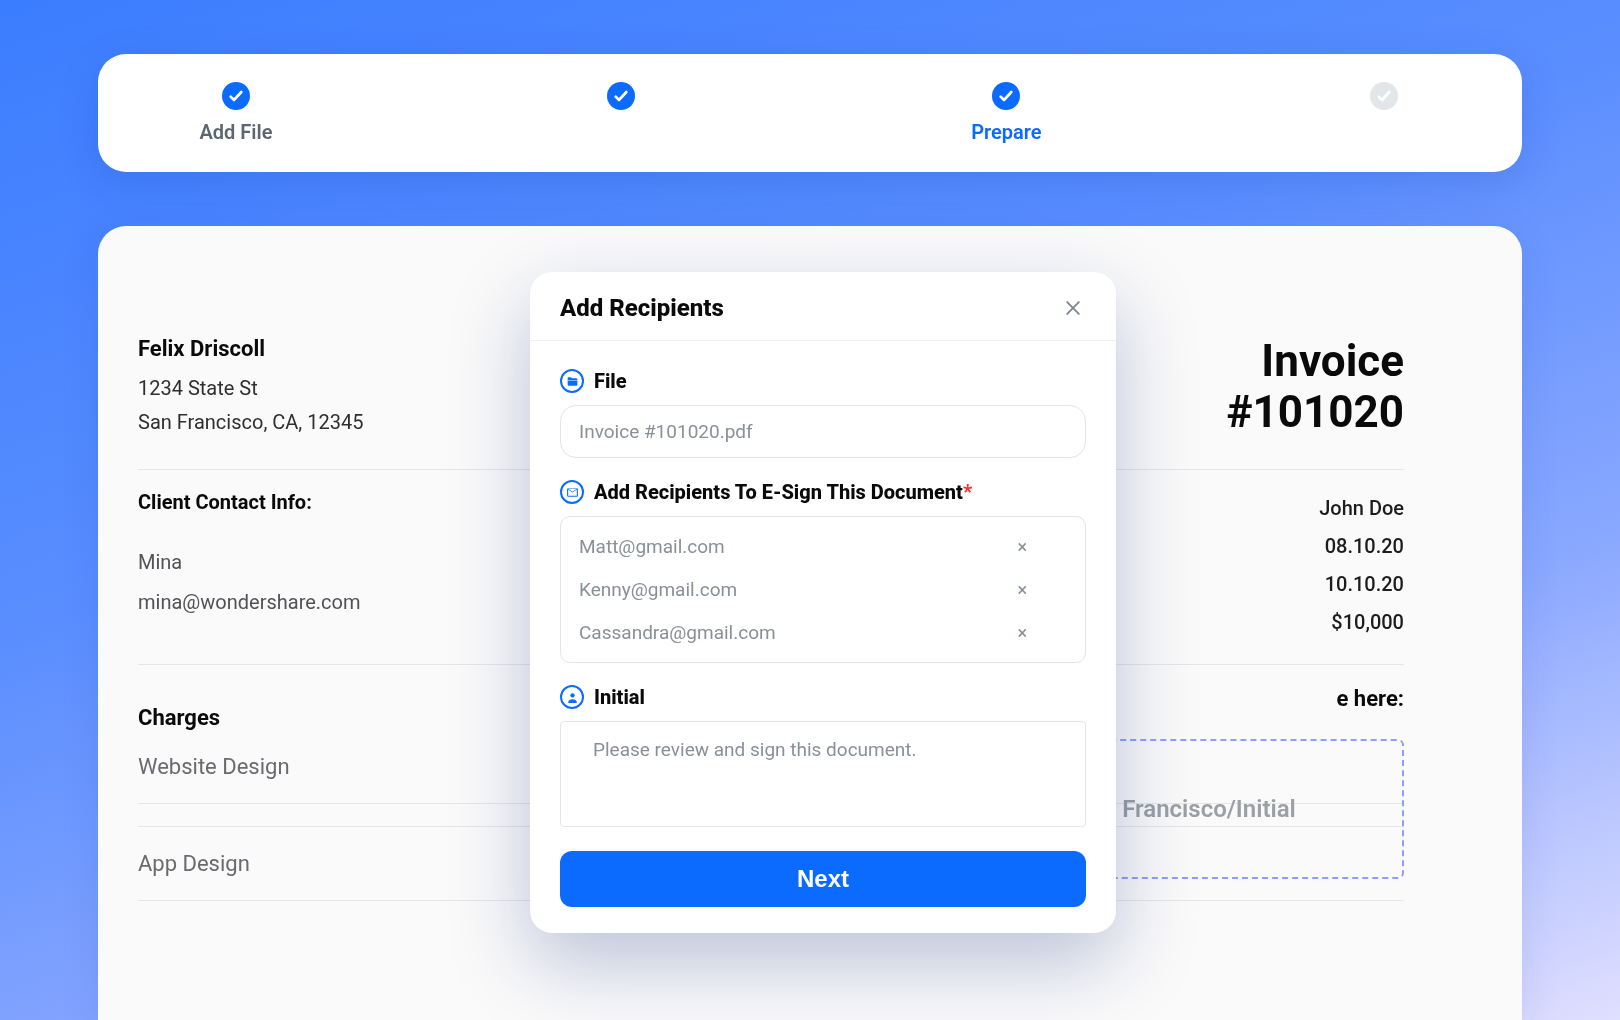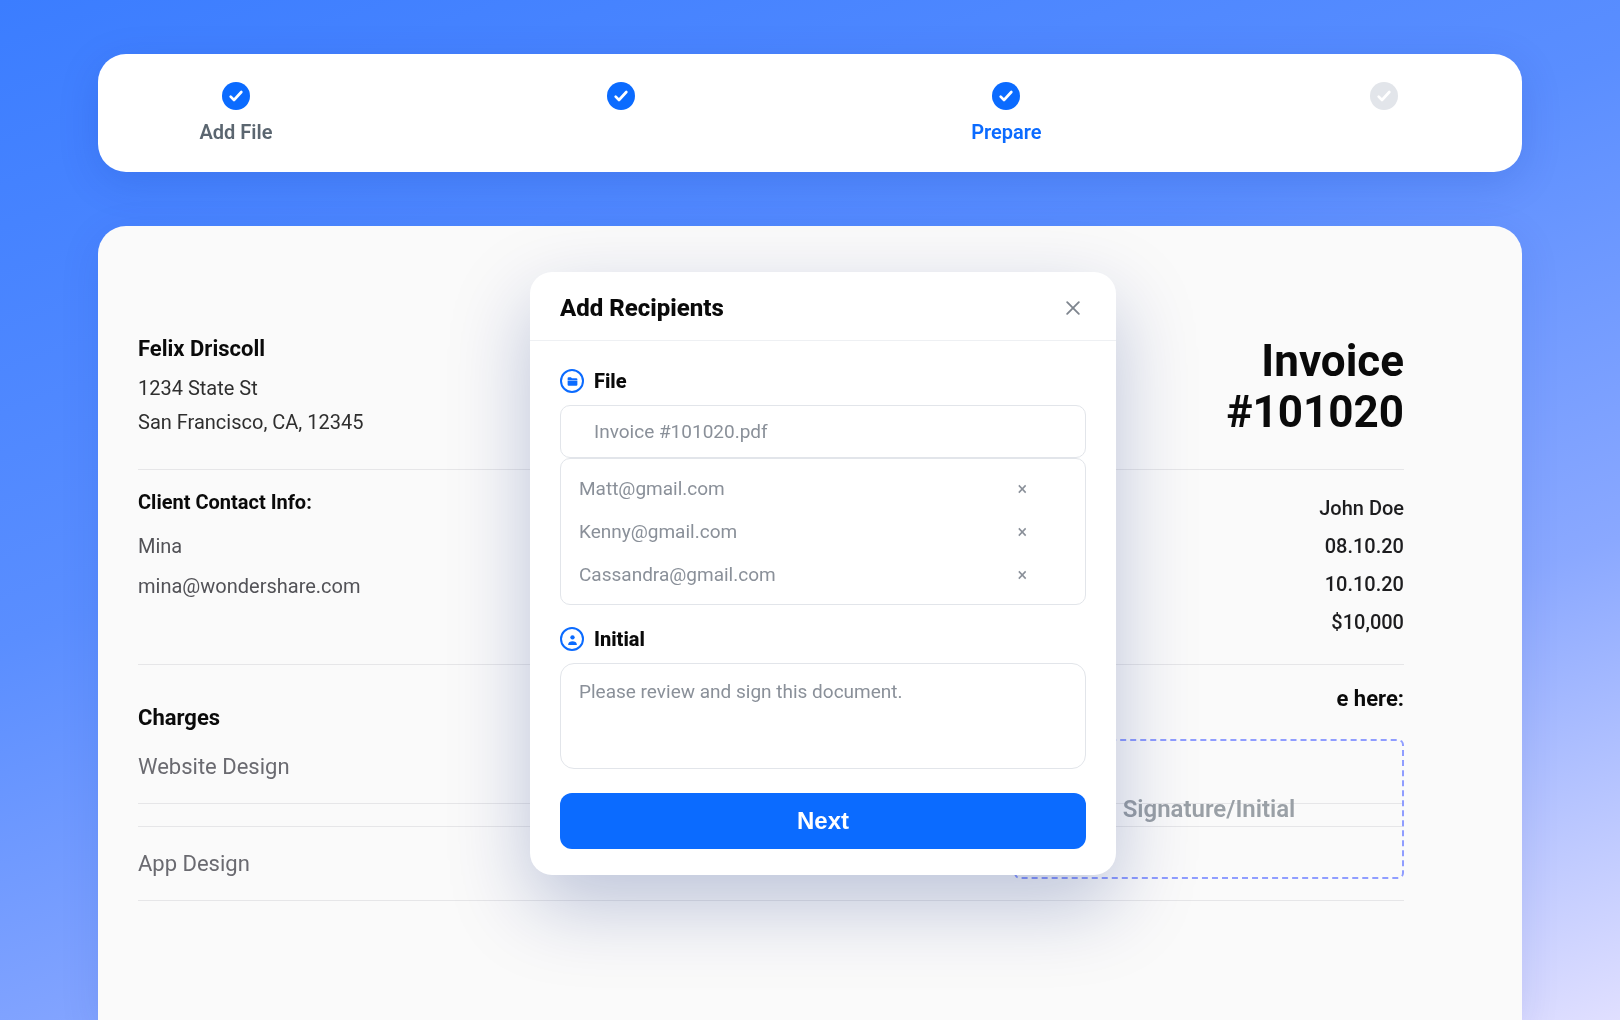--- a/index.html
+++ b/index.html
@@ -70,21 +70,21 @@
     justify-content: space-between;
   }
   .doc-left { width: 420px; }
   .doc-right { text-align: right; width: 420px; }
   .sender-name { font-size: 22px; font-weight: 700; color: #0a0a0a; margin-bottom: 10px; }
   .sender-line { font-size: 20px; color: #2f2f2f; line-height: 1.7; }
   .invoice-title { font-size: 44px; font-weight: 700; color: #0a0a0a; line-height: 1.15; }
 
   .hr { border: none; border-top: 1px solid #e6e6e8; margin: 30px 0 20px; }
 
-  .section-label { font-size: 20px; font-weight: 700; color: #0a0a0a; margin-bottom: 12px; }
+  .section-label { font-size: 20px; font-weight: 700; color: #0a0a0a; margin-bottom: 28px; }
   .info-line { font-size: 20px; color: #525257; line-height: 2.0; }
 
   .pair-row { display: flex; justify-content: space-between; align-items: baseline; }
   .pair-label { font-size: 20px; color: #525257; }
   .pair-val { font-size: 20px; color: #1d1d1f; font-weight: 500; }
 
   .charges { margin-top: 40px; }
   .charge-label { font-size: 22px; font-weight: 700; color: #0a0a0a; }
   .charge-row { font-size: 22px; color: #6a6a70; padding: 24px 0; border-bottom: 1px solid #e6e6e8; }
   .total-row { font-size: 24px; font-weight: 800; color: #0a0a0a; padding-top: 26px; }
@@ -136,22 +136,22 @@
     display:flex; align-items:center; justify-content:center;
     color:#0b6bff; flex-shrink:0;
   }
   .field-icon svg { width: 13px; height: 13px; }
   .field-label { font-size: 20px; font-weight: 800; color:#0a0a0a; }
   .req { color:#ff2d2d; font-weight:800; }
 
   .input-box {
     width: 100%;
     border: 1px solid #e2e5ea;
-    border-radius: 10px;
-    padding: 14px 33px;
+    border-radius: 16px;
+    padding: 14px 18px;
     font-size: 19px;
     color: #8a9099;
     background: #fff;
   }
   .recips {
     width: 100%;
     border: 1px solid #e2e5ea;
     border-radius: 10px;
     padding: 8px 18px;
     background:#fff;
@@ -159,22 +159,22 @@
   .recip-row {
     display:flex; align-items:center; justify-content:space-between;
     padding: 10px 0;
     font-size: 19px; color:#8a9099;
   }
   .recip-x { color:#8a9099; font-size: 18px; padding: 0 40px 0 0; cursor:pointer; }
 
   .msg-box {
     width: 100%;
     border: 1px solid #e2e5ea;
-    border-radius: 14px;
-    padding: 16px 18px;
+    border-radius: 4px;
+    padding: 16px 32px;
     font-size: 19px;
     color:#8a9099;
     min-height: 106px;
     background:#fff;
   }
 
   .next-btn {
     margin-top: 24px;
     width: 100%;
     height: 56px;
@@ -274,21 +274,21 @@
       <div class="charge-label">Charges</div>
       <div class="charge-row">Website Design</div>
       <div class="charge-row" style="border-top:1px solid #e6e6e8; margin-top:22px;">App Design</div>
     </div>
 
     <div class="sig-box-wrap">
       <div class="sig-title-row">
         <span>e here:</span>
       </div>
       <div class="sig-dashed-simple">
-        <span>Signature/Initial</span>
+        <span>Francisco/Initial</span>
       </div>
     </div>
   </div>
 
   <div class="modal">
     <div class="modal-hd">
       <div class="modal-title">Add Recipients</div>
       <div class="close-btn">
         <svg viewBox="0 0 24 24" fill="none" stroke="currentColor" stroke-width="2.2" stroke-linecap="round">
             <line x1="5" y1="5" x2="19" y2="19"></line>
@@ -303,20 +303,30 @@
           <svg viewBox="0 0 24 24" fill="currentColor">
               <path d="M3 6a2 2 0 0 1 2-2h4l2 2h8a2 2 0 0 1 2 2v1H3V6zm0 4h18v8a2 2 0 0 1-2 2H5a2 2 0 0 1-2-2v-8z"></path>
             </svg>
         </span>
         <span class="field-label">File</span>
       </div>
       <div class="input-box">
         <span>Invoice #101020.pdf</span>
       </div>
 
+      <div class="field-label-row" style="margin-top:22px;">
+        <span class="field-icon">
+          <svg viewBox="0 0 24 24" fill="currentColor">
+              <path d="M2 6a2 2 0 0 1 2-2h16a2 2 0 0 1 2 2v12a2 2 0 0 1-2 2H4a2 2 0 0 1-2-2V6zm2 .5V18h16V6.5l-8 5.5-8-5.5zM20 5H4l8 5.5L20 5z"></path>
+            </svg>
+        </span>
+        <span class="field-label">
+          <span>Add Recipients To E-Sign This Document</span><span class="req">*</span>
+        </span>
+      </div>
       <div class="recips">
         <div class="recip-row">
           <span>Matt@gmail.com</span>
           <span class="recip-x">×</span>
         </div>
         <div class="recip-row">
           <span>Kenny@gmail.com</span>
           <span class="recip-x">×</span>
         </div>
         <div class="recip-row">

